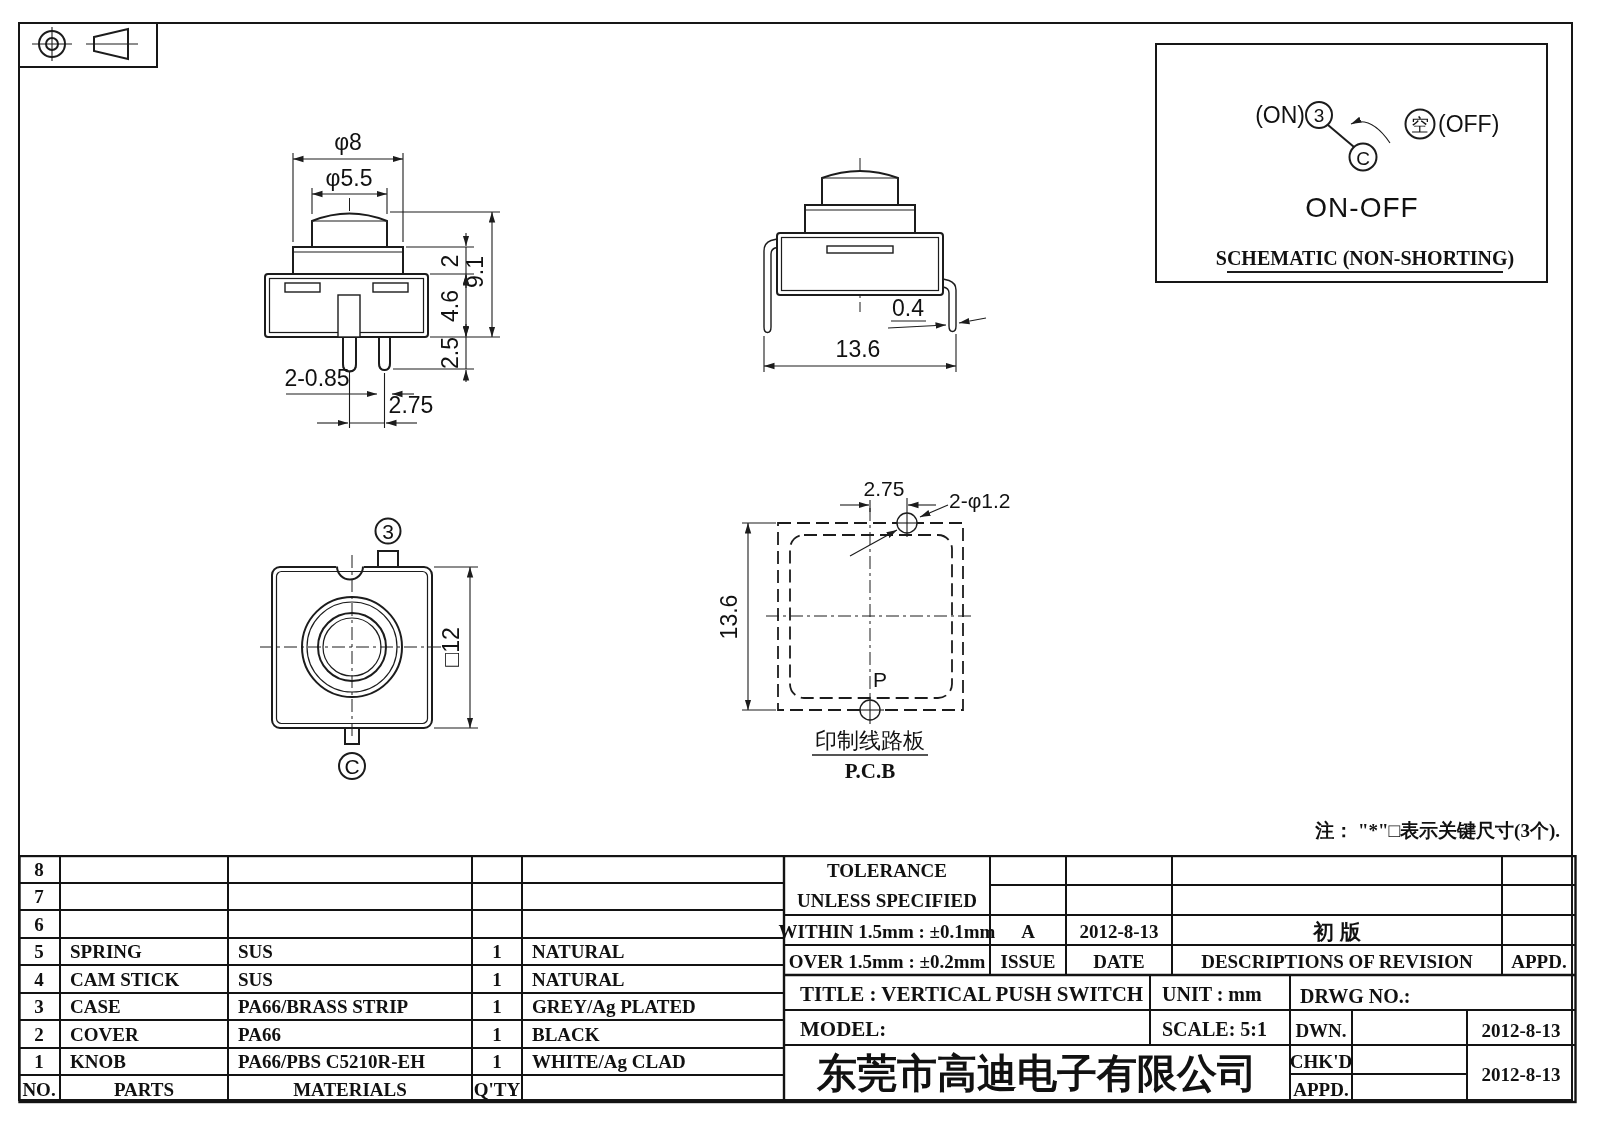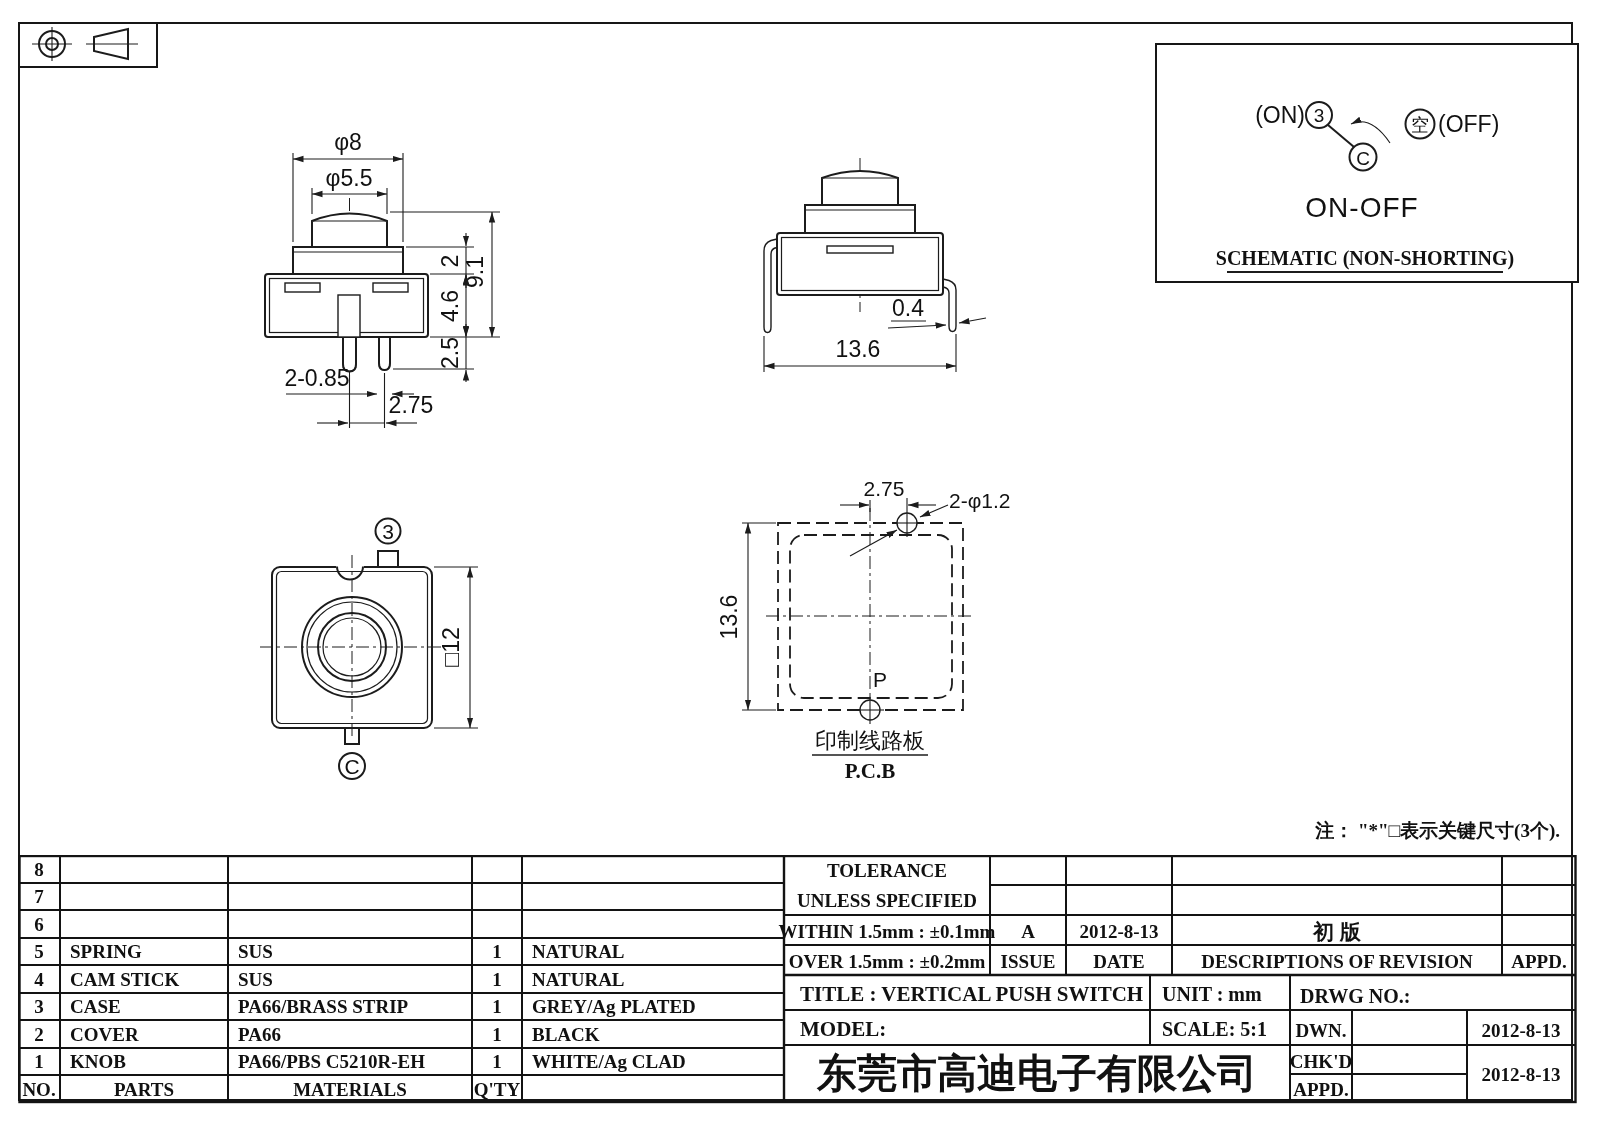--- a/index.html
+++ b/index.html
@@ -2,21 +2,21 @@
 <html><head>
 <meta charset="utf-8">
 <style>
   html,body{margin:0;padding:0;background:#e8e8e8;}
   .page{position:relative;width:1600px;height:1131px;background:#ffffff;
         font-family:"Liberation Sans",sans-serif;color:#1a1a1a;overflow:hidden;}
   .frame{position:absolute;left:18px;top:22px;width:1555px;height:1079px;
          border:2.5px solid #161616;box-sizing:border-box;}
   .proj-box{position:absolute;left:18px;top:22px;width:140px;height:46px;
             border:2.5px solid #161616;box-sizing:border-box;background:#fff;}
-  .schem-box{position:absolute;left:1155px;top:43px;width:424px;height:240px;
+  .schem-box{position:absolute;left:1155px;top:43px;width:393px;height:240px;
              border:2.5px solid #161616;box-sizing:border-box;background:#fff;}
   svg{display:block;}
   svg text{fill:#111;}
   .t-dim{font-family:"Liberation Sans",sans-serif;font-size:23px;}
   .t-dim-s{font-family:"Liberation Sans",sans-serif;font-size:21px;}
   .t-schem{font-family:"Liberation Sans",sans-serif;font-size:23px;}
   .t-onoff{font-family:"Liberation Sans",sans-serif;font-size:28px;letter-spacing:1px;}
   .t-stencil{font-family:"Liberation Serif","DejaVu Serif",serif;font-weight:bold;}
   .t-cjk{font-family:"Liberation Sans","DejaVu Sans",sans-serif;}
   .note{position:absolute;left:1160px;top:818px;width:400px;text-align:right;

